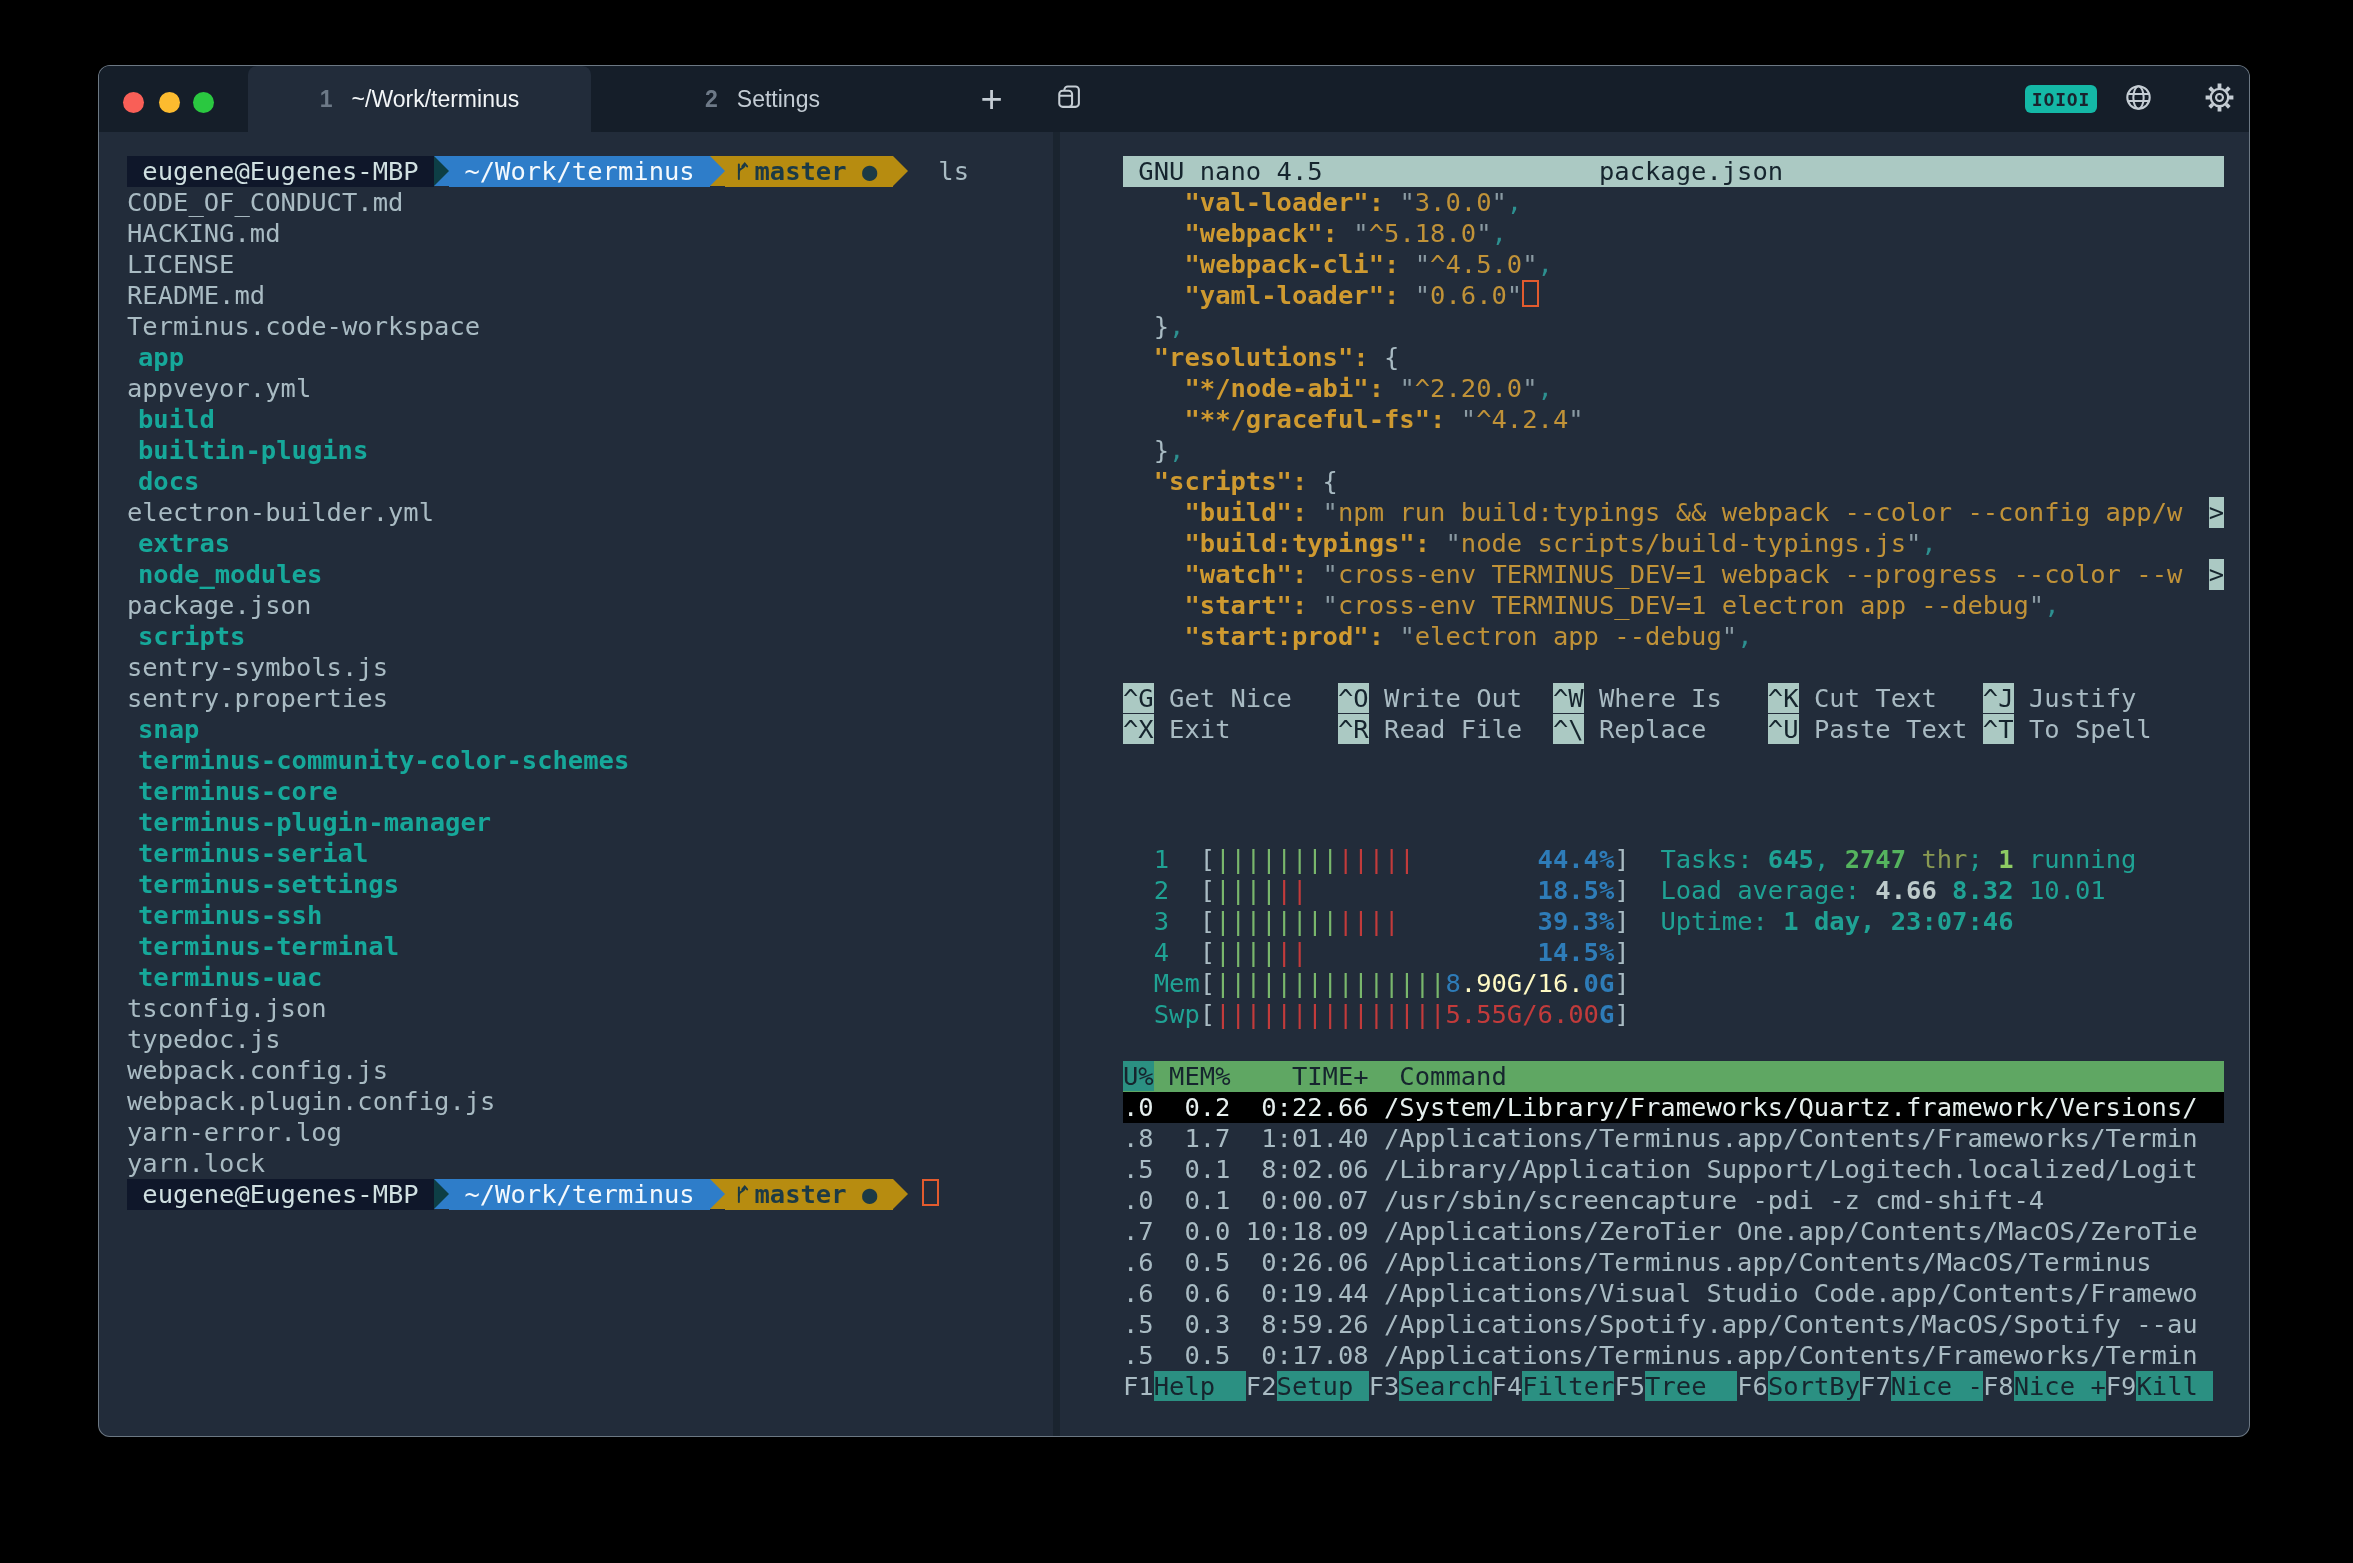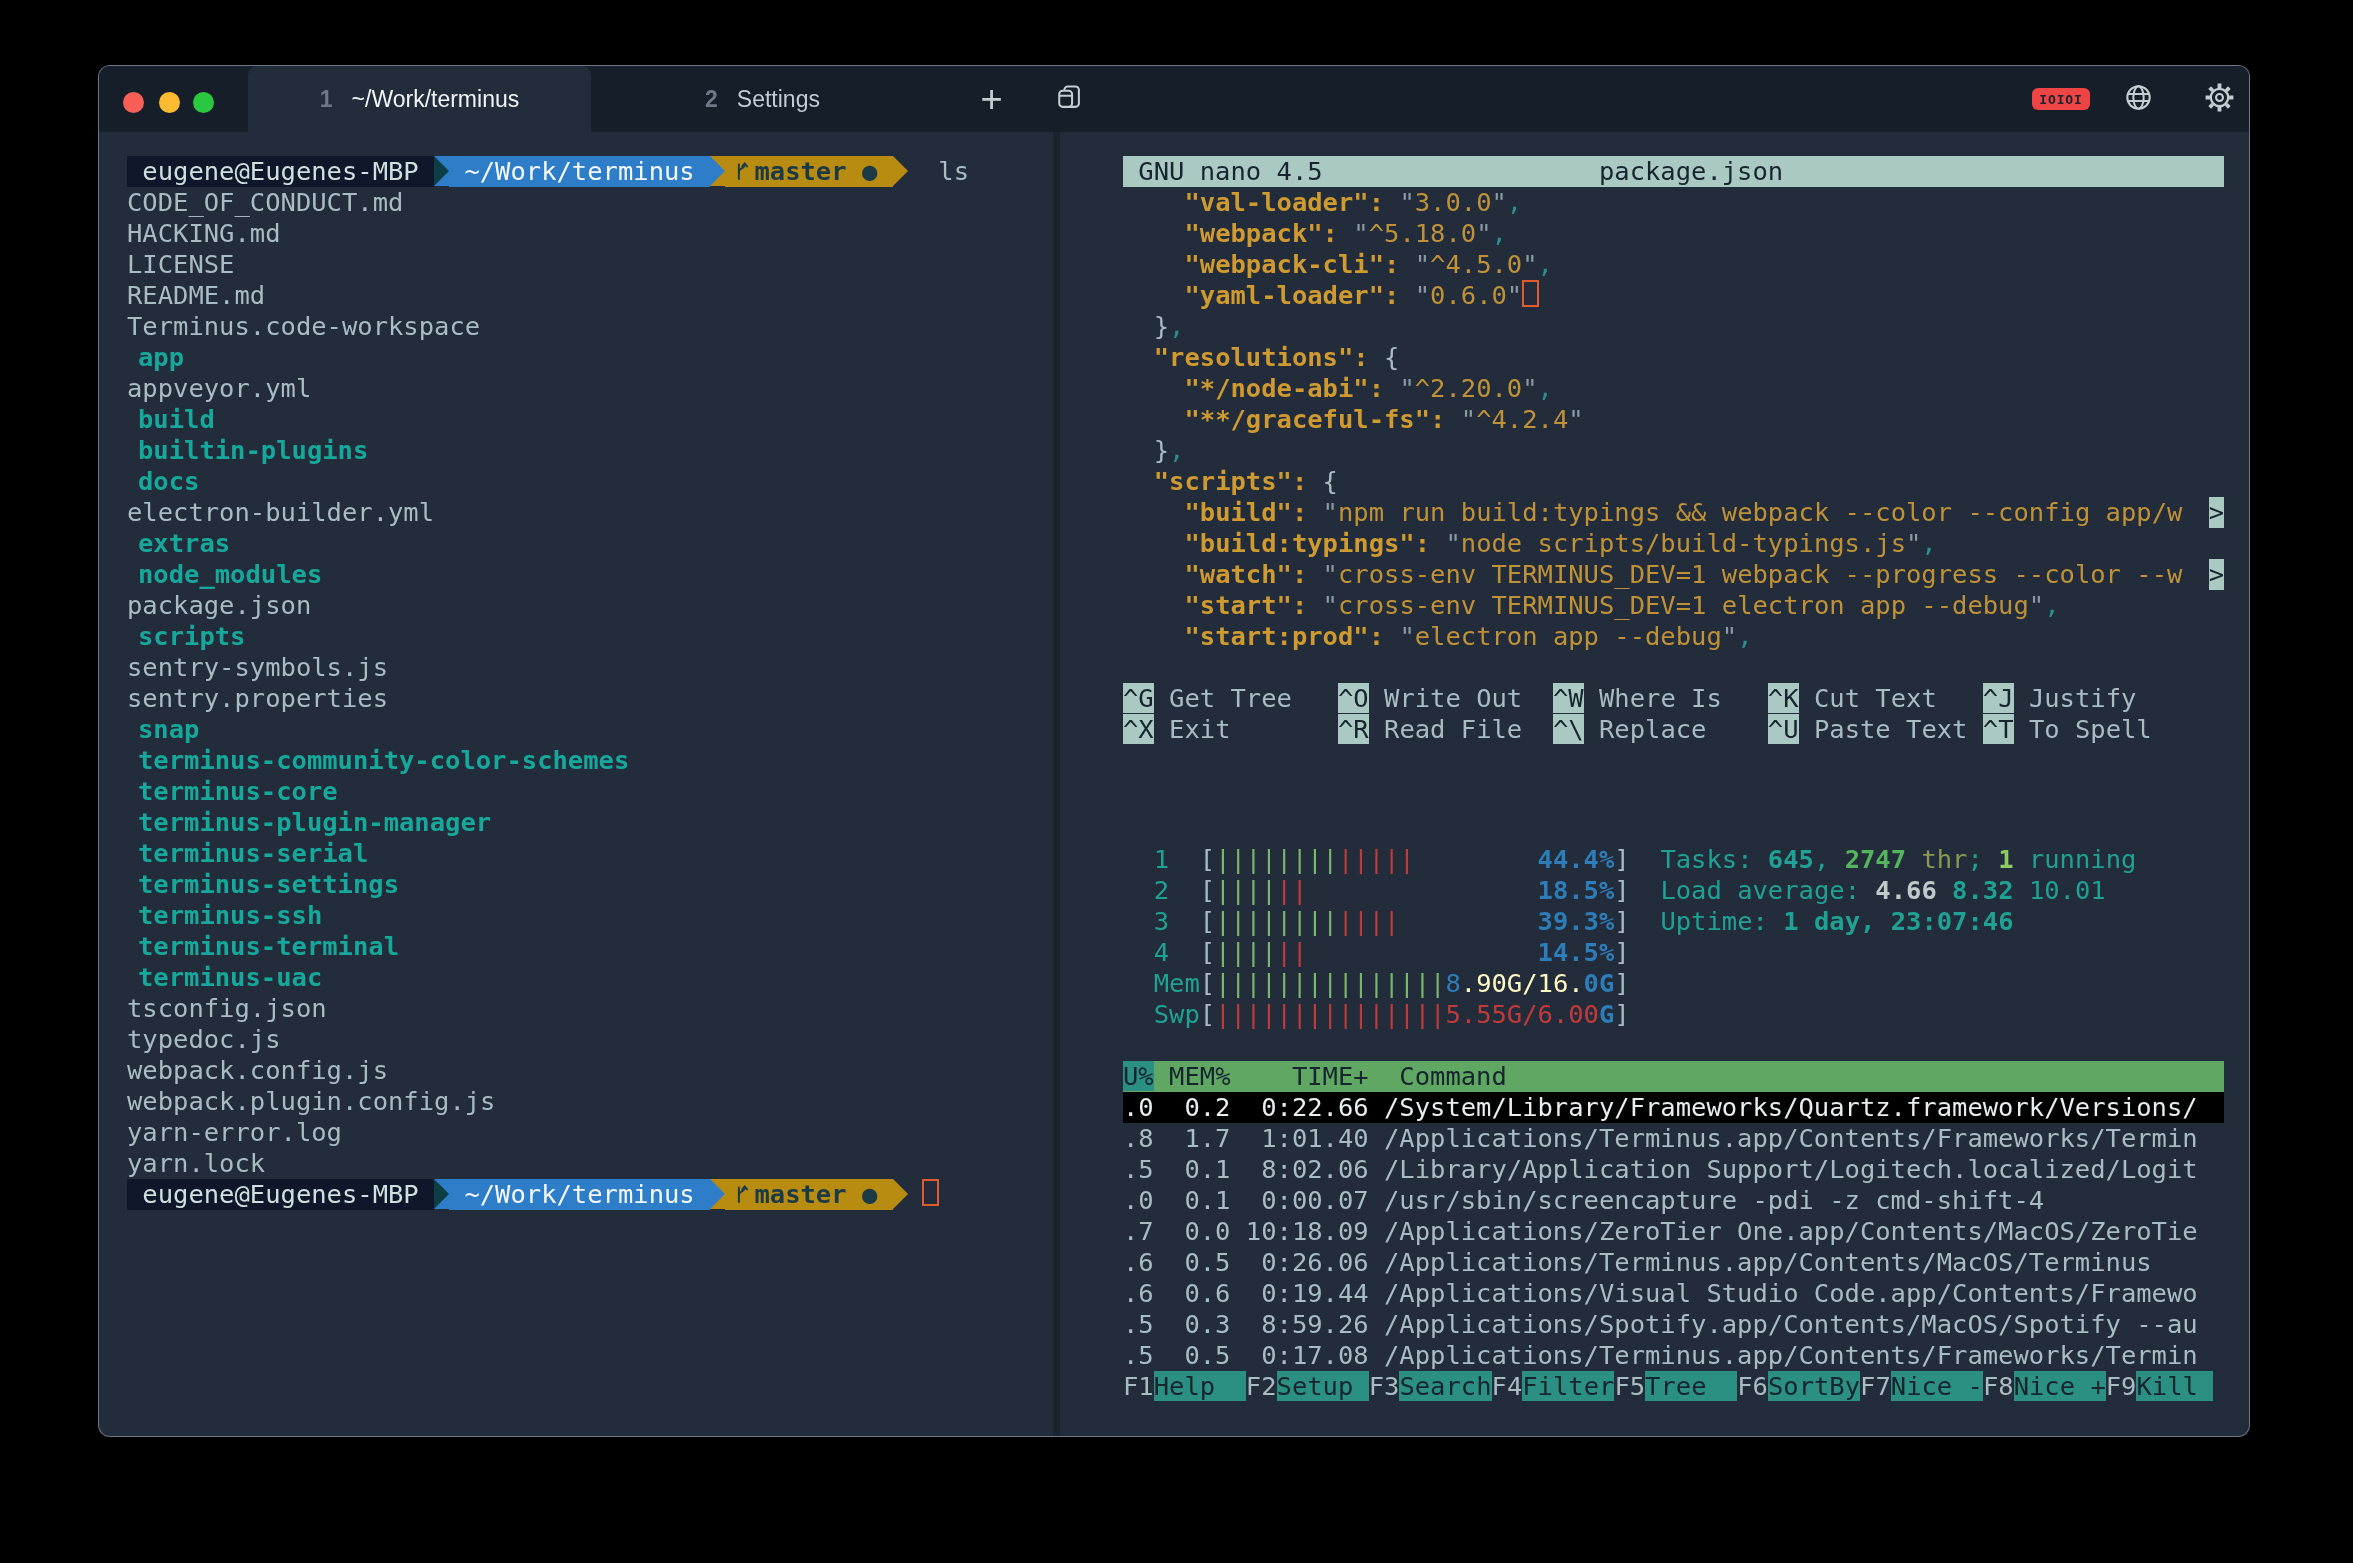--- a/index.html
+++ b/index.html
@@ -19,22 +19,22 @@
   .tab-active{left:149px;width:343px;background:#222c3a;border-radius:8.6px 8.6px 0 0;}
   .tab-inactive{left:492px;width:343px;}
   .tab-num{color:#6d7987;font-weight:bold;}
   .tab-active .tab-title{color:#f2f5f7;}
   .tab-inactive .tab-title{color:#c3ccd4;}
   .iconbtn{position:absolute;top:0;height:66px;display:flex;align-items:center;
            justify-content:center;color:#c5cdd4;cursor:default;}
   .btn-plus{left:871px;width:43px;font-size:38px;font-weight:200;font-family:"Liberation Sans",sans-serif;}
   .btn-split{left:946px;width:48px;}
   .btn-serial{left:1929px;width:66px;}
-  .serial-badge{background:#ef4444;color:#1a232e;border-radius:6px;padding:3.5px 7px;
-                font-size:13px;font-weight:bold;letter-spacing:0.9px;font-family:"DejaVu Sans Mono",monospace;}
+  .serial-badge{background:#14b8a6;color:#1a232e;border-radius:6px;padding:3.5px 7px;
+                font-size:18px;font-weight:bold;letter-spacing:0.9px;font-family:"DejaVu Sans Mono",monospace;}
   .btn-globe{left:2018px;width:43px;}
   .btn-gear{left:2098px;width:45px;}
   
   .trow{margin:0;height:31px;line-height:31px;font-size:25.5px;white-space:pre;
         position:relative;font-family:"DejaVu Sans Mono",monospace;color:#a9bbc3;}
   #left-pane{position:absolute;left:28px;top:90px;width:925px;}
   #divider{position:absolute;left:954px;top:66px;width:7px;bottom:0;background:#1a242f;}
   #nano{position:absolute;left:1024px;top:90px;width:1101px;}
   #htop{position:absolute;left:1024px;top:778px;width:1101px;}
   
@@ -197,21 +197,21 @@
       <pre class="trow"><span class="d">    </span><span class="k">"*/node-abi":</span><span class="d"> </span><span class="q">"</span><span class="v">^2.20.0</span><span class="q">"</span><span class="p">,</span></pre>
       <pre class="trow"><span class="d">    </span><span class="k">"**/graceful-fs":</span><span class="d"> </span><span class="q">"</span><span class="v">^4.2.4</span><span class="q">"</span></pre>
       <pre class="trow"><span class="d">  </span><span class="b">}</span><span class="p">,</span></pre>
       <pre class="trow"><span class="d">  </span><span class="k">"scripts":</span><span class="d"> </span><span class="b">{</span></pre>
       <pre class="trow"><span class="d">    </span><span class="k">"build":</span><span class="d"> </span><span class="q">"</span><span class="v">npm run build:typings &amp;&amp; webpack --color --config app/w</span><span class="mark">&gt;</span></pre>
       <pre class="trow"><span class="d">    </span><span class="k">"build:typings":</span><span class="d"> </span><span class="q">"</span><span class="v">node scripts/build-typings.js</span><span class="q">"</span><span class="p">,</span></pre>
       <pre class="trow"><span class="d">    </span><span class="k">"watch":</span><span class="d"> </span><span class="q">"</span><span class="v">cross-env TERMINUS_DEV=1 webpack --progress --color --w</span><span class="mark">&gt;</span></pre>
       <pre class="trow"><span class="d">    </span><span class="k">"start":</span><span class="d"> </span><span class="q">"</span><span class="v">cross-env TERMINUS_DEV=1 electron app --debug</span><span class="q">"</span><span class="p">,</span></pre>
       <pre class="trow"><span class="d">    </span><span class="k">"start:prod":</span><span class="d"> </span><span class="q">"</span><span class="v">electron app --debug</span><span class="q">"</span><span class="p">,</span></pre>
       <pre class="trow"></pre>
-      <pre class="trow"><span class="inv">^G</span><span class="d"> Get Tree   </span><span class="inv">^O</span><span class="d"> Write Out  </span><span class="inv">^W</span><span class="d"> Where Is   </span><span class="inv">^K</span><span class="d"> Cut Text   </span><span class="inv">^J</span><span class="d"> Justify    </span></pre>
+      <pre class="trow"><span class="inv">^G</span><span class="d"> Get Nice   </span><span class="inv">^O</span><span class="d"> Write Out  </span><span class="inv">^W</span><span class="d"> Where Is   </span><span class="inv">^K</span><span class="d"> Cut Text   </span><span class="inv">^J</span><span class="d"> Justify    </span></pre>
       <pre class="trow"><span class="inv">^X</span><span class="d"> Exit       </span><span class="inv">^R</span><span class="d"> Read File  </span><span class="inv">^\</span><span class="d"> Replace    </span><span class="inv">^U</span><span class="d"> Paste Text </span><span class="inv">^T</span><span class="d"> To Spell   </span></pre>
     </div>
   <div id="htop">
       <pre class="trow"><span class="t">  1  </span><span class="d">[</span><span class="gbar">||||||||</span><span class="rbar">|||||</span><span class="d">        </span><span class="pct">44.4%</span><span class="d">]</span><span class="d">  </span><span class="t">Tasks: </span><span class="tb">645</span><span class="t">, </span><span class="gb">2747</span><span class="ol"> thr</span><span class="t">; </span><span class="lgb">1</span><span class="t"> running</span></pre>
       <pre class="trow"><span class="t">  2  </span><span class="d">[</span><span class="gbar">||||</span><span class="rbar">||</span><span class="d">               </span><span class="pct">18.5%</span><span class="d">]</span><span class="d">  </span><span class="t">Load average: </span><span class="wb">4.66 </span><span class="tb">8.32</span><span class="t"> 10.01</span></pre>
       <pre class="trow"><span class="t">  3  </span><span class="d">[</span><span class="gbar">||||||||</span><span class="rbar">||||</span><span class="d">         </span><span class="pct">39.3%</span><span class="d">]</span><span class="d">  </span><span class="t">Uptime: </span><span class="tb">1 day, 23:07:46</span></pre>
       <pre class="trow"><span class="t">  4  </span><span class="d">[</span><span class="gbar">||||</span><span class="rbar">||</span><span class="d">               </span><span class="pct">14.5%</span><span class="d">]</span></pre>
       <pre class="trow"><span class="t">  Mem</span><span class="d">[</span><span class="gbar">|||||||||||||||</span><span class="d"></span><span class="bl">8</span><span class="gl">.90G/16.</span><span class="blb">0G</span><span class="d">]</span></pre>
       <pre class="trow"><span class="t">  Swp</span><span class="d">[</span><span class="rbar">|||||||||||||||</span><span class="d"></span><span class="rd">5.55G/6.00</span><span class="blb">G</span><span class="d">]</span></pre>
       <pre class="trow"></pre>

